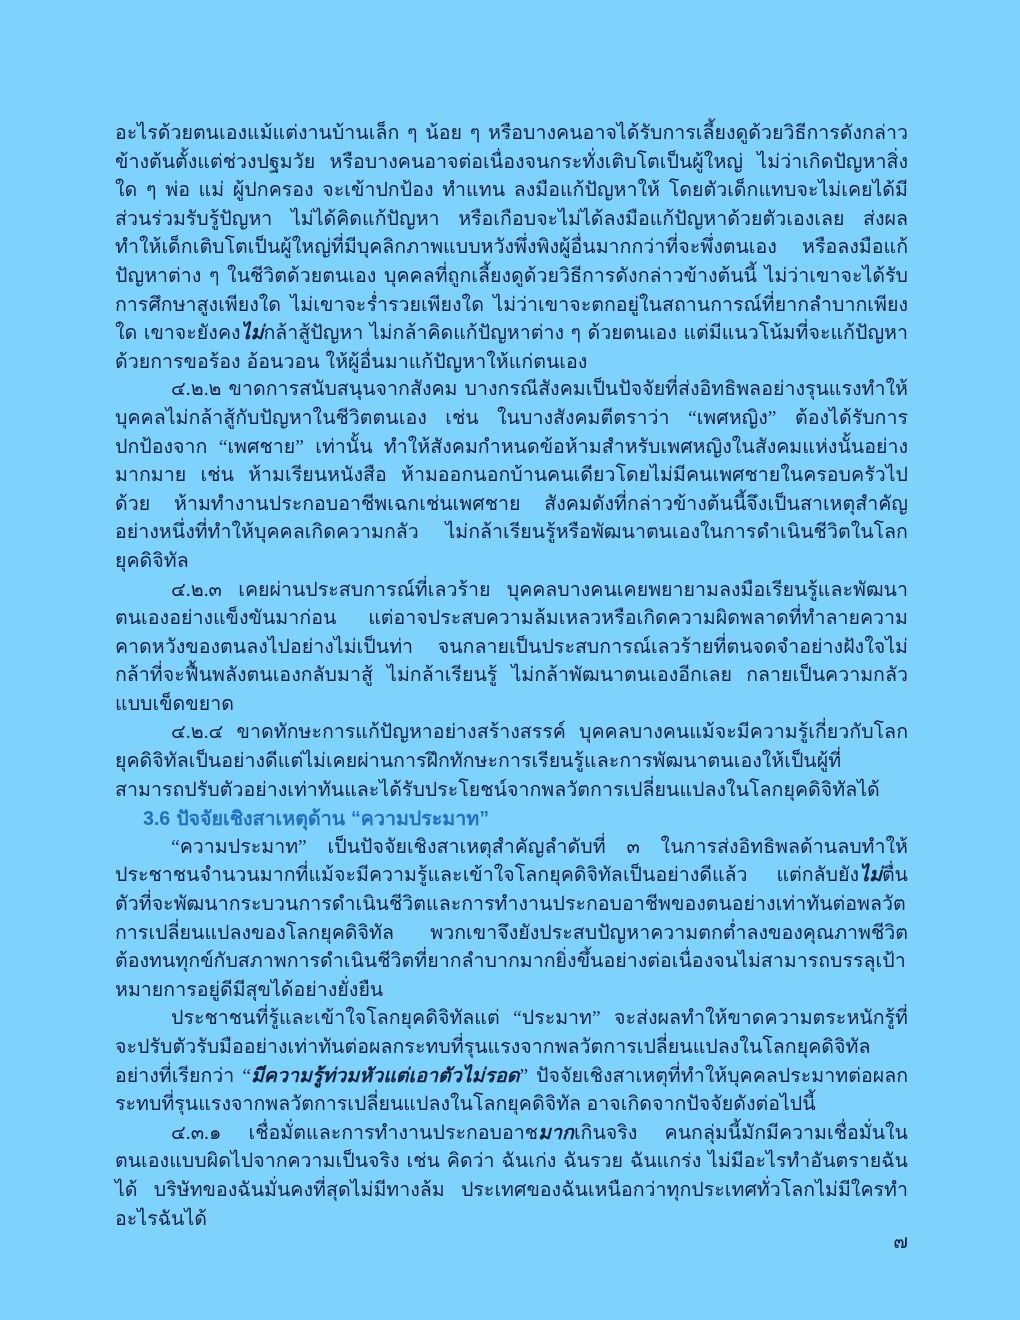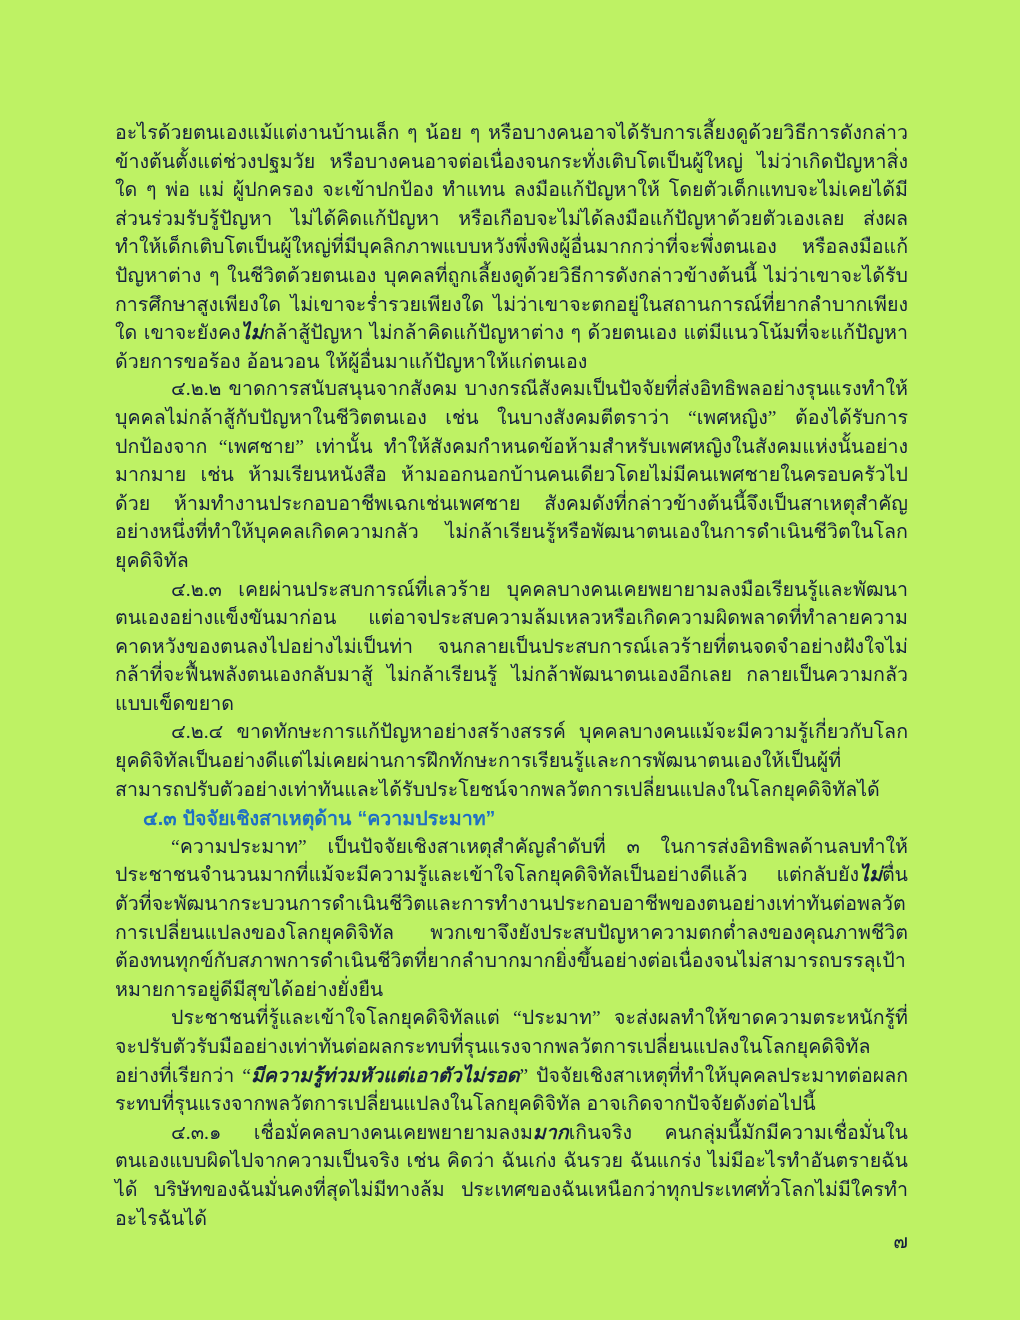--- a/index.html
+++ b/index.html
@@ -13,21 +13,21 @@
     font-family: "Liberation Sans", "DejaVu Sans", sans-serif;
     color: #16213e;
     overflow: hidden;
   }
   .page {
     position: relative;
     width: 1020px;
     height: 1320px;
     box-sizing: border-box;
     padding: 118px 112px 0 115px;
-    background: #bef264;
+    background: #7dd3fc;
   }
   .body-text {
     font-size: 19.6px;
     line-height: 28.6px;
     text-align: justify;
     text-justify: inter-character;
     color: #16213e;
     letter-spacing: 0px;
     word-spacing: 0.5px;
   }
@@ -72,25 +72,25 @@
   <div class="body-text">
 
     <p class="para"><span>อะไรด้วยตนเองแม้แต่งานบ้านเล็ก ๆ น้อย ๆ หรือบางคนอาจได้รับการเลี้ยงดูด้วยวิธีการดังกล่าวข้างต้นตั้งแต่ช่วงปฐมวัย หรือบางคนอาจต่อเนื่องจนกระทั่งเติบโตเป็นผู้ใหญ่ ไม่ว่าเกิดปัญหาสิ่งใด ๆ พ่อ แม่ ผู้ปกครอง จะเข้าปกป้อง ทำแทน ลงมือแก้ปัญหาให้ โดยตัวเด็กแทบจะไม่เคยได้มีส่วนร่วมรับรู้ปัญหา ไม่ได้คิดแก้ปัญหา หรือเกือบจะไม่ได้ลงมือแก้ปัญหาด้วยตัวเองเลย  ส่งผลทำให้เด็กเติบโตเป็นผู้ใหญ่ที่มีบุคลิกภาพแบบหวังพึ่งพิงผู้อื่นมากกว่าที่จะพึ่งตนเอง หรือลงมือแก้ปัญหาต่าง ๆ ในชีวิตด้วยตนเอง  บุคคลที่ถูกเลี้ยงดูด้วยวิธีการดังกล่าวข้างต้นนี้ ไม่ว่าเขาจะได้รับการศึกษาสูงเพียงใด ไม่เขาจะร่ำรวยเพียงใด ไม่ว่าเขาจะตกอยู่ในสถานการณ์ที่ยากลำบากเพียงใด เขาจะยังคง</span><span class="bi">ไม่</span><span>กล้าสู้ปัญหา ไม่กล้าคิดแก้ปัญหาต่าง ๆ ด้วยตนเอง แต่มีแนวโน้มที่จะแก้ปัญหาด้วยการขอร้อง อ้อนวอน ให้ผู้อื่นมาแก้ปัญหาให้แก่ตนเอง</span></p>
 
     <p class="para-indent"><span>๔.๒.๒ ขาดการสนับสนุนจากสังคม บางกรณีสังคมเป็นปัจจัยที่ส่งอิทธิพลอย่างรุนแรงทำให้บุคคลไม่กล้าสู้กับปัญหาในชีวิตตนเอง เช่น ในบางสังคมตีตราว่า “เพศหญิง” ต้องได้รับการปกป้องจาก “เพศชาย” เท่านั้น ทำให้สังคมกำหนดข้อห้ามสำหรับเพศหญิงในสังคมแห่งนั้นอย่างมากมาย เช่น ห้ามเรียนหนังสือ ห้ามออกนอกบ้านคนเดียวโดยไม่มีคนเพศชายในครอบครัวไปด้วย ห้ามทำงานประกอบอาชีพเฉกเช่นเพศชาย  สังคมดังที่กล่าวข้างต้นนี้จึงเป็นสาเหตุสำคัญอย่างหนึ่งที่ทำให้บุคคลเกิดความกลัว ไม่กล้าเรียนรู้หรือพัฒนาตนเองในการดำเนินชีวิตในโลกยุคดิจิทัล</span></p>
 
     <p class="para-indent"><span>๔.๒.๓ เคยผ่านประสบการณ์ที่เลวร้าย บุคคลบางคนเคยพยายามลงมือเรียนรู้และพัฒนาตนเองอย่างแข็งขันมาก่อน แต่อาจประสบความล้มเหลวหรือเกิดความผิดพลาดที่ทำลายความคาดหวังของตนลงไปอย่างไม่เป็นท่า จนกลายเป็นประสบการณ์เลวร้ายที่ตนจดจำอย่างฝังใจไม่กล้าที่จะฟื้นพลังตนเองกลับมาสู้ ไม่กล้าเรียนรู้ ไม่กล้าพัฒนาตนเองอีกเลย กลายเป็นความกลัวแบบเข็ดขยาด</span></p>
 
     <p class="para-indent"><span>๔.๒.๔ ขาดทักษะการแก้ปัญหาอย่างสร้างสรรค์ บุคคลบางคนแม้จะมีความรู้เกี่ยวกับโลกยุคดิจิทัลเป็นอย่างดีแต่ไม่เคยผ่านการฝึกทักษะการเรียนรู้และการพัฒนาตนเองให้เป็นผู้ที่สามารถปรับตัวอย่างเท่าทันและได้รับประโยชน์จากพลวัตการเปลี่ยนแปลงในโลกยุคดิจิทัลได้</span></p>
 
-    <p class="heading-blue">๔.๓ ปัจจัยเชิงสาเหตุด้าน “ความประมาท”</p>
+    <p class="heading-blue">3.6 ปัจจัยเชิงสาเหตุด้าน “ความประมาท”</p>
 
     <p class="para-indent"><span>“ความประมาท” เป็นปัจจัยเชิงสาเหตุสำคัญลำดับที่ ๓ ในการส่งอิทธิพลด้านลบทำให้ประชาชนจำนวนมากที่แม้จะมีความรู้และเข้าใจโลกยุคดิจิทัลเป็นอย่างดีแล้ว แต่กลับยัง</span><span class="bi">ไม่</span><span>ตื่นตัวที่จะพัฒนากระบวนการดำเนินชีวิตและการทำงานประกอบอาชีพของตนอย่างเท่าทันต่อพลวัตการเปลี่ยนแปลงของโลกยุคดิจิทัล  พวกเขาจึงยังประสบปัญหาความตกต่ำลงของคุณภาพชีวิต ต้องทนทุกข์กับสภาพการดำเนินชีวิตที่ยากลำบากมากยิ่งขึ้นอย่างต่อเนื่องจนไม่สามารถบรรลุเป้าหมายการอยู่ดีมีสุขได้อย่างยั่งยืน</span></p>
 
     <p class="para-indent"><span>ประชาชนที่รู้และเข้าใจโลกยุคดิจิทัลแต่ “ประมาท” จะส่งผลทำให้ขาดความตระหนักรู้ที่จะปรับตัวรับมืออย่างเท่าทันต่อผลกระทบที่รุนแรงจากพลวัตการเปลี่ยนแปลงในโลกยุคดิจิทัล อย่างที่เรียกว่า “</span><span class="bi">มีความรู้ท่วมหัวแต่เอาตัวไม่รอด</span><span>”  ปัจจัยเชิงสาเหตุที่ทำให้บุคคลประมาทต่อผลกระทบที่รุนแรงจากพลวัตการเปลี่ยนแปลงในโลกยุคดิจิทัล อาจเกิดจากปัจจัยดังต่อไปนี้</span></p>
 
-    <p class="para-indent"><span>๔.๓.๑ เชื่อมั่คคลบางคนเคยพยายามลงม</span><span class="bi">มาก</span><span>เกินจริง  คนกลุ่มนี้มักมีความเชื่อมั่นในตนเองแบบผิดไปจากความเป็นจริง เช่น คิดว่า ฉันเก่ง ฉันรวย ฉันแกร่ง ไม่มีอะไรทำอันตรายฉันได้ บริษัทของฉันมั่นคงที่สุดไม่มีทางล้ม ประเทศของฉันเหนือกว่าทุกประเทศทั่วโลกไม่มีใครทำอะไรฉันได้</span></p>
+    <p class="para-indent"><span>๔.๓.๑ เชื่อมั่ตและการทำงานประกอบอาช</span><span class="bi">มาก</span><span>เกินจริง  คนกลุ่มนี้มักมีความเชื่อมั่นในตนเองแบบผิดไปจากความเป็นจริง เช่น คิดว่า ฉันเก่ง ฉันรวย ฉันแกร่ง ไม่มีอะไรทำอันตรายฉันได้ บริษัทของฉันมั่นคงที่สุดไม่มีทางล้ม ประเทศของฉันเหนือกว่าทุกประเทศทั่วโลกไม่มีใครทำอะไรฉันได้</span></p>
 
   </div>
 
   <div class="page-number">๗</div>
 
 </div>
 
 </body></html>

